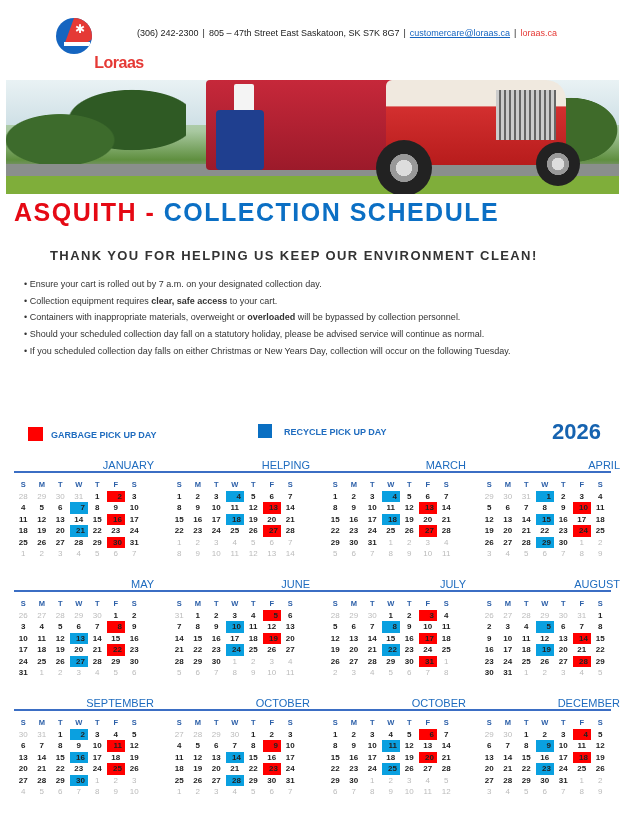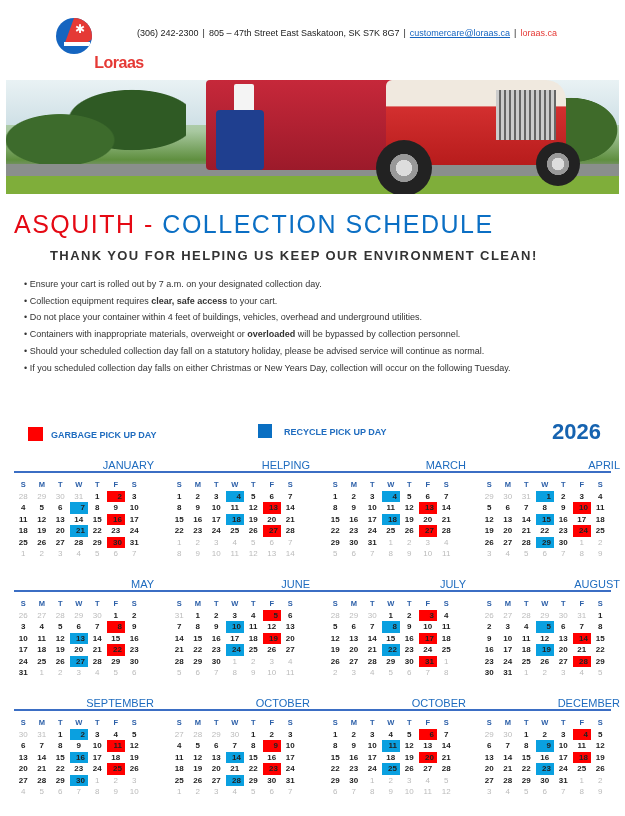--- a/index.html
+++ b/index.html
@@ -23,21 +23,21 @@
   .photo .trees2 { position:absolute; right:0; top:0; width:120px; height:100px; background:radial-gradient(ellipse at 60% 50%, #3f6b2a 0 45%, transparent 46%); }
   .photo .road { position:absolute; left:0; top:84px; width:100%; height:14px; background:#8a8f8c; }
   .photo .grass { position:absolute; left:0; top:96px; width:100%; height:18px; background:#7fae3a; }
   .truck-body { position:absolute; left:200px; top:0; width:190px; height:90px; background:linear-gradient(180deg,#c6283a,#9c1a2a); border-radius:4px; }
   .truck-cab { position:absolute; left:380px; top:0; width:180px; height:85px; background:linear-gradient(180deg,#f0e9df 0%, #f0e9df 30%, #d32f2f 32%, #b71c1c 100%); border-radius:6px 20px 8px 4px; }
   .truck-grille { position:absolute; left:490px; top:10px; width:60px; height:50px; background:repeating-linear-gradient(90deg,#ccc 0 3px,#666 3px 5px); }
   .wheel { position:absolute; width:56px; height:56px; border-radius:50%; background:radial-gradient(circle,#ddd 0 20%,#999 21% 35%,#222 36%); }
   .cart { position:absolute; left:210px; top:30px; width:48px; height:60px; background:#1f3f8f; border-radius:4px; }
   .sign { position:absolute; left:228px; top:4px; width:20px; height:38px; background:#f4f4f4; border-radius:2px; }
 
-  .title { position:absolute; left:14px; top:210px; font-size:25px; font-weight:normal; letter-spacing:1.5px; white-space:nowrap; }
+  .title { position:absolute; left:14px; top:198px; font-size:25px; font-weight:bold; letter-spacing:1.5px; white-space:nowrap; }
   .title .red { color:#e50914; }
   .title .blue { color:#0b6fc4; }
   .subtitle { position:absolute; left:50px; top:248px; font-size:13px; font-weight:bold; letter-spacing:1.4px; color:#333; white-space:nowrap; }
   .rules { position:absolute; left:24px; top:276px; font-size:9px; color:#333; line-height:16.7px; }
   .rules div { white-space:nowrap; }
   .rules b { font-weight:bold; }
 
   .legend-g { position:absolute; left:28px; top:427px; width:15px; height:14px; background:#ff0000; }
   .legend-g-label { position:absolute; left:51px; top:430px; font-size:9px; font-weight:bold; color:#1f6cbf; }
   .legend-r { position:absolute; left:258px; top:424px; width:14px; height:14px; background:#0a6fc2; }
@@ -89,21 +89,20 @@
 </div>
 
 <div class="title">
   <span class="red">ASQUITH</span><span class="red"> - </span><span class="blue">COLLECTION  SCHEDULE</span>
 </div>
 <div class="subtitle">THANK YOU FOR HELPING US KEEP OUR ENVIRONMENT CLEAN!</div>
 
 <div class="rules" id="rules">
     <div><span>• Ensure your cart is rolled out by 7 a.m. on your designated collection day.</span></div>
     <div><span>• Collection equipment requires </span><b>clear, safe access</b><span> to your cart.</span></div>
-    <div><span>• Do not place your container within 4 feet of buildings, vehicles, overhead and underground utilities.</span></div>
     <div><span>• Containers with inappropriate materials, overweight or </span><b>overloaded</b><span> will be bypassed by collection personnel.</span></div>
     <div><span>• Should your scheduled collection day fall on a statutory holiday, please be advised service will continue as normal.</span></div>
     <div><span>• If you scheduled collection day falls on either Christmas or New Years Day, collection will occur on the following Tuesday.</span></div>
   </div>
 
 <div class="legend-g"></div>
 <div class="legend-g-label">GARBAGE PICK UP DAY</div>
 <div class="legend-r"></div>
 <div class="legend-r-label">RECYCLE PICK UP DAY</div>
 <div class="year">2026</div>

